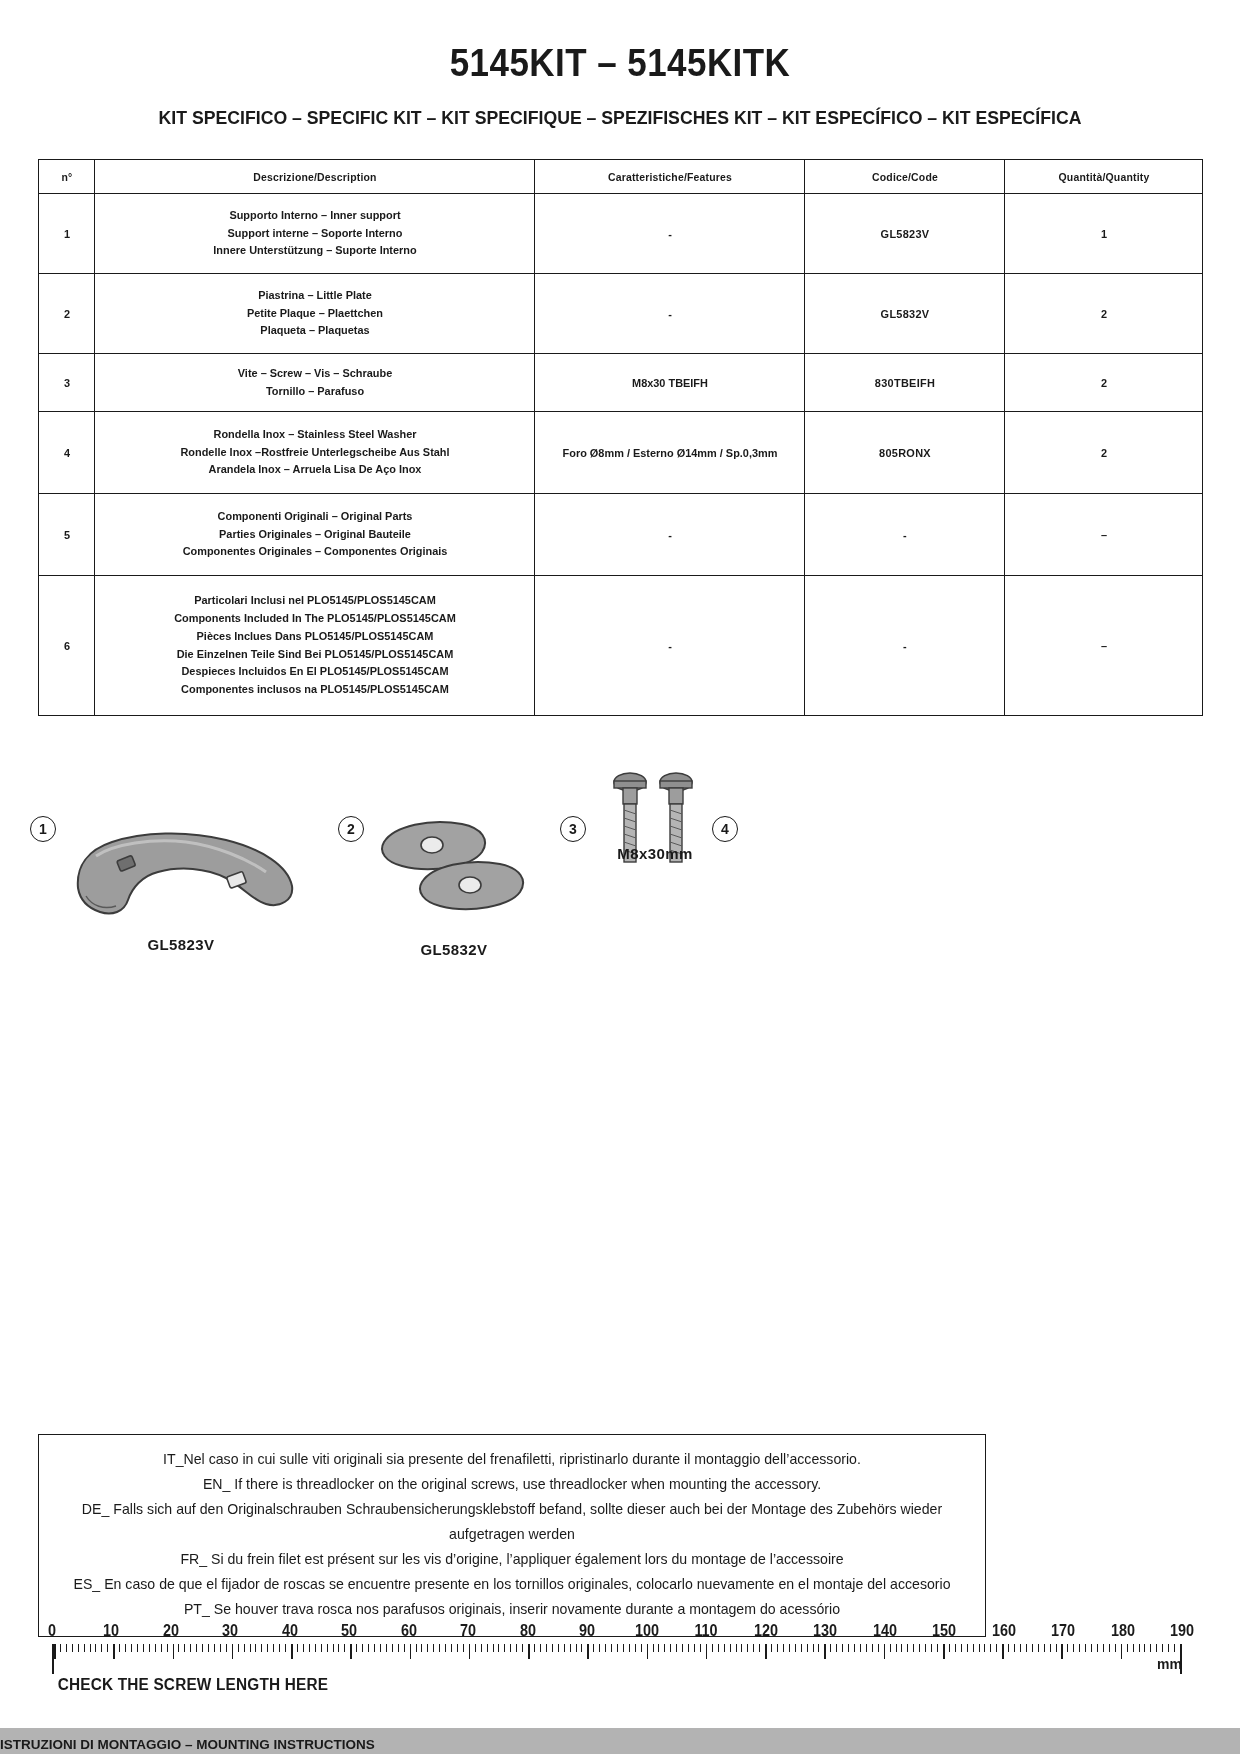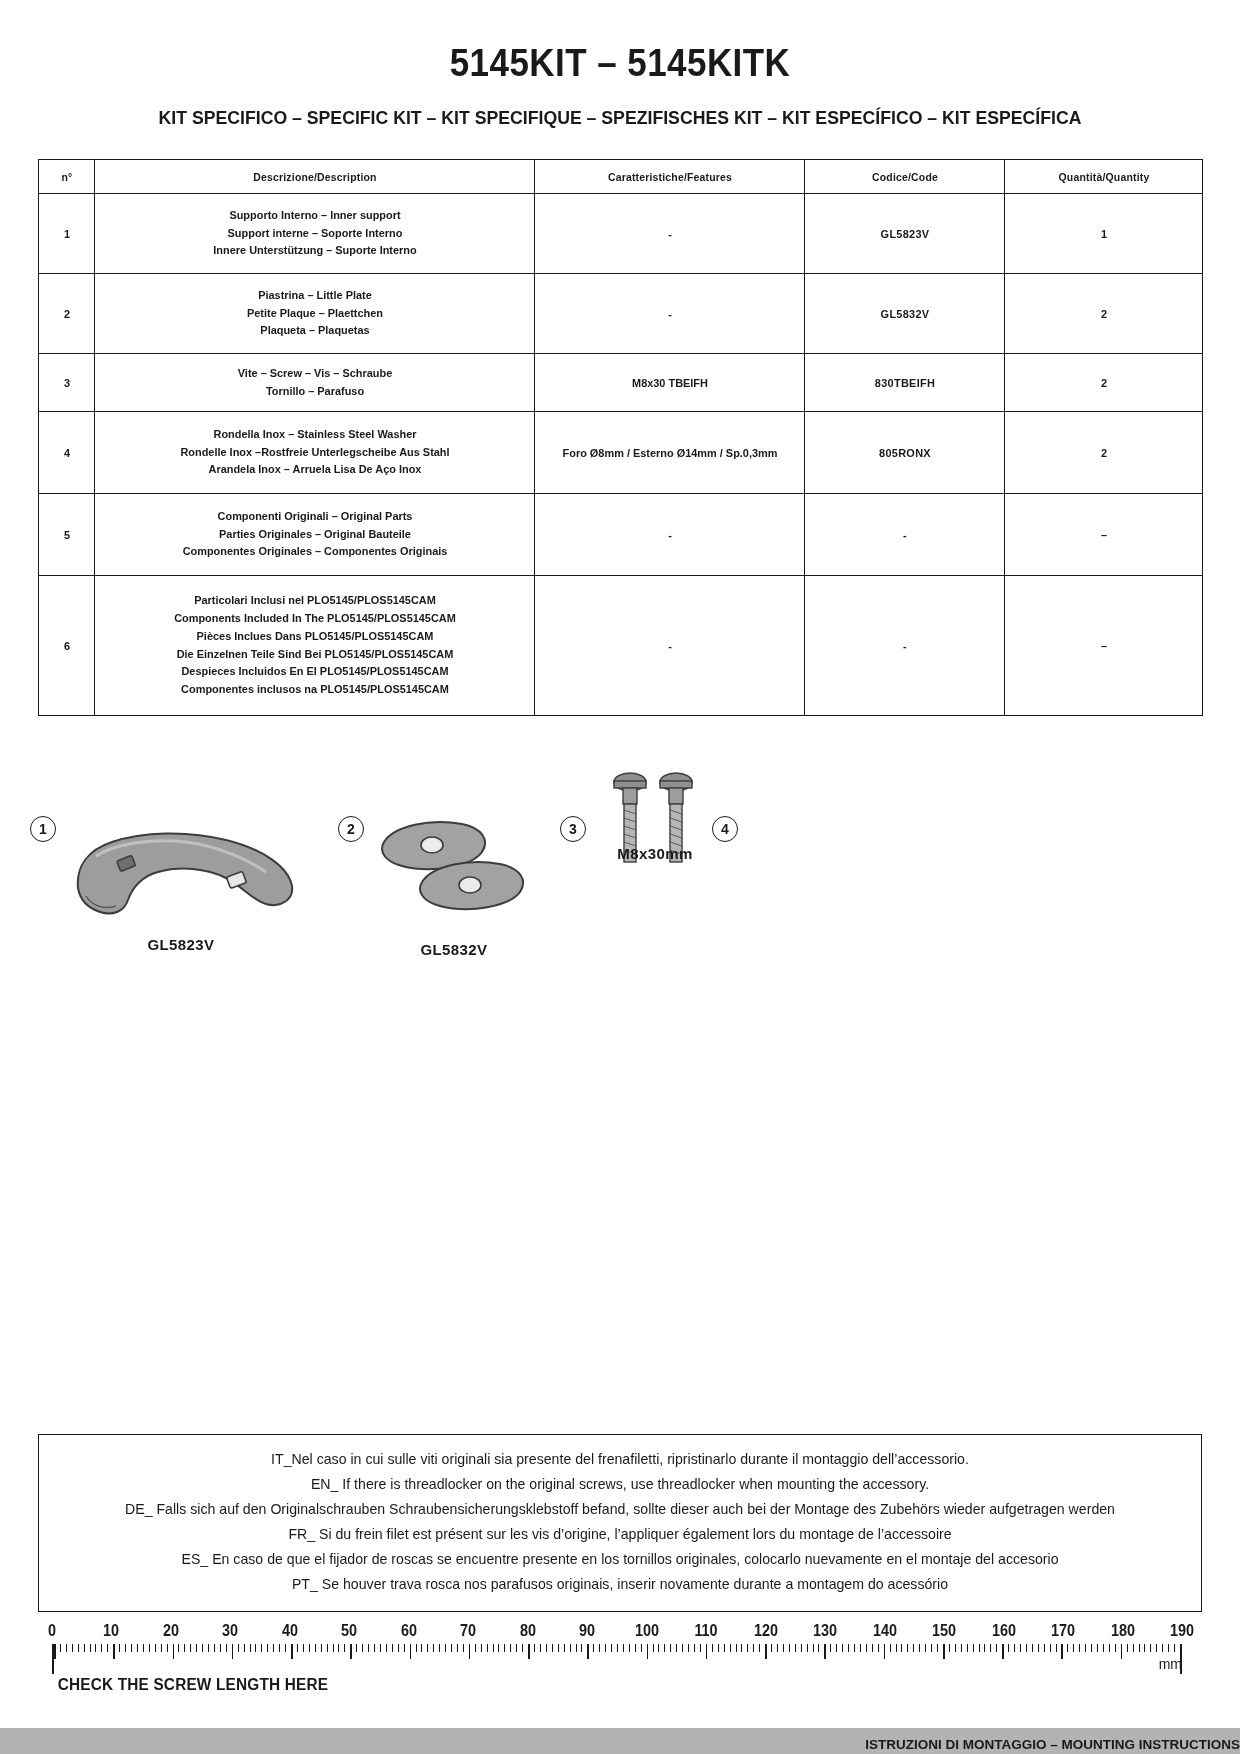--- a/index.html
+++ b/index.html
@@ -93,21 +93,21 @@
     text-align:center;
     margin-top:10px;
     letter-spacing:0.4px;
   }
   .fig-label.small { font-size:13px; text-align:left; line-height:1.55; }
 
   
   .warn-box {
     position:absolute;
     left:38px; top:1392px;
-    width:1164px;
+    width:948px;
     border:1.8px solid #1a1a1a;
     padding:12px 14px 14px 14px;
     text-align:center;
   }
   .warn-line {
     font-size:14.5px;
     line-height:1.72;
     transform:scaleX(0.975);
   }
 
@@ -145,35 +145,35 @@
     font-weight:bold;
     letter-spacing:0.2px;
     margin-top:2px;
     transform:scaleX(0.96);
     display:inline-block;
   }
   .ruler-mm {
     position:absolute;
     right:0; top:34px;
     font-size:14px;
-    font-weight:normal;
+    font-weight:bold;
   }
 
   
   .footer {
     position:absolute;
     left:0; bottom:0;
     width:1240px; height:68px;
     background:#b3b3b3;
     color:#1a1a1a;
   }
   .footer .center {
     position:absolute;
     left:0; right:0; top:8px;
-    text-align:right;
+    text-align:left;
     font-size:13.5px;
     font-weight:bold;
     line-height:1.36;
   }
   .svgfig { display:block; }
 </style>
 </head>
 <body>
 
 <div class="page">

